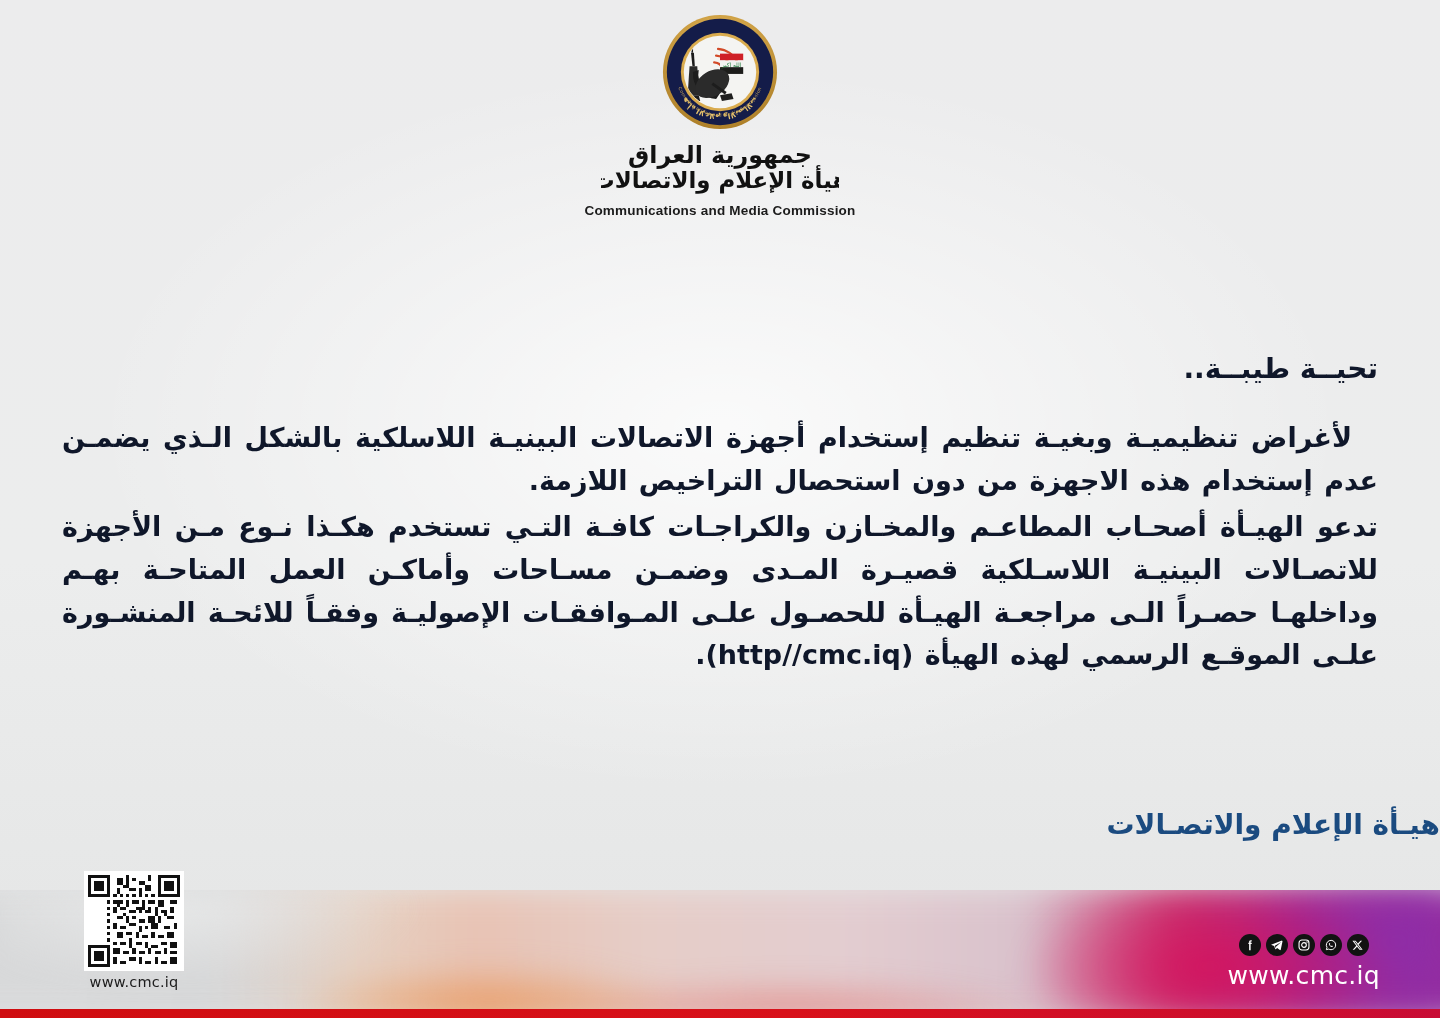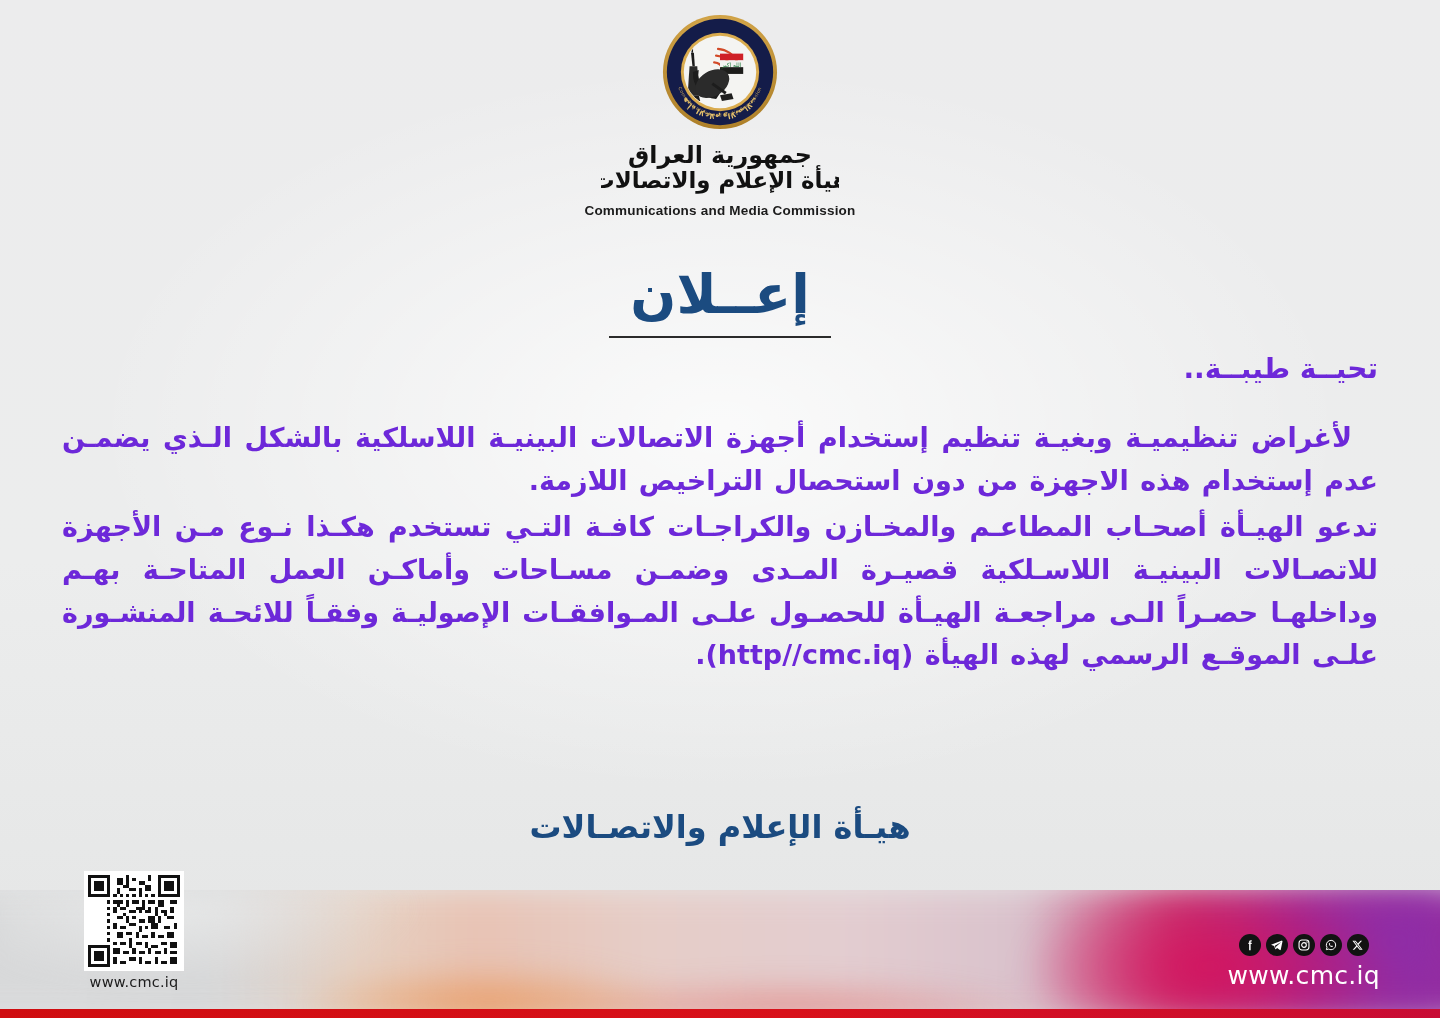--- a/index.html
+++ b/index.html
@@ -53,34 +53,34 @@
     line-height:1; font-family:"DejaVu Sans",sans-serif;
   }
   .title-rule{
     width:222px; height:2px; background:#2b2b2b; margin:14px auto 0;
   }
 
   
   .body-block{
     position:absolute; top:352px; right:62px; left:62px;
     text-align:justify; text-align-last:right; direction:rtl;
-    color:#6d28d9;
+    color:#0f172a;
   }
   .greeting{
     font-size:28px; font-weight:bold; letter-spacing:1px;
     text-align:left; margin-bottom:22px;
   }
   .para{
     font-size:27px; font-weight:bold; line-height:1.58;
     margin-bottom:4px; word-spacing:2px;
   }
   .para.p1{ text-indent:26px;margin-top:32px; }
   .signature{
-    position:absolute; top:808px; left:0; right:0; text-align:center;
-    font-size:32px; font-weight:bold; color:#1b4b80; letter-spacing:1px;
+    position:absolute; top:808px; left:0; right:0; text-align:right;
+    font-size:28px; font-weight:bold; color:#1b4b80; letter-spacing:1px;
   }
 
   
   .band{
     position:absolute; left:0; right:0; bottom:0; height:128px; overflow:hidden;
   }
   .band-base{
     position:absolute; inset:0;
     background:linear-gradient(to right,
       #d9dadb 0%, #d6d7d8 17%, #e6cfc0 27%,
@@ -213,24 +213,20 @@
     <div class="calligraphy">
       <svg viewBox="0 0 260 66" width="238" height="62">
         <text x="130" y="29" text-anchor="middle" font-size="26" fill="#111" font-family="DejaVu Sans, sans-serif" font-weight="bold">جمهورية العراق</text>
         <text x="130" y="56" text-anchor="middle" font-size="25" fill="#111" font-family="DejaVu Sans, sans-serif" font-weight="bold">هيأة الإعلام والاتصالات</text>
       </svg>
     </div>
 
     <div class="org-en">Communications and Media Commission</div>
   </div>
 
-  <div class="title-wrap">
-    <div class="title">إعــلان</div>
-    <div class="title-rule"></div>
-  </div>
 
   <div class="body-block">
     <div class="greeting">تحيــة طيبــة..</div>
     <p class="para p1">لأغراض تنظيميـة وبغيـة تنظيم إستخدام أجهزة الاتصالات البينيـة اللاسلكية بالشكل الـذي يضمـن عدم إستخدام هذه الاجهزة من دون استحصال التراخيص اللازمة.</p>
     <p class="para p2">تدعو الهيـأة أصحـاب المطاعـم والمخـازن والكراجـات كافـة التـي تستخدم هكـذا نـوع مـن الأجهزة للاتصـالات البينيـة اللاسـلكية قصيـرة المـدى وضمـن مسـاحات وأماكـن العمل المتاحـة بهـم وداخلهـا حصـراً الـى مراجعـة الهيـأة للحصـول علـى المـوافقـات الإصوليـة وفقـاً للائحـة المنشـورة علـى الموقـع الرسمي لهذه الهيأة (http//cmc.iq).</p>
   </div>
 
   <div class="signature">هيـأة الإعلام والاتصـالات</div>
 
   <div class="band">

